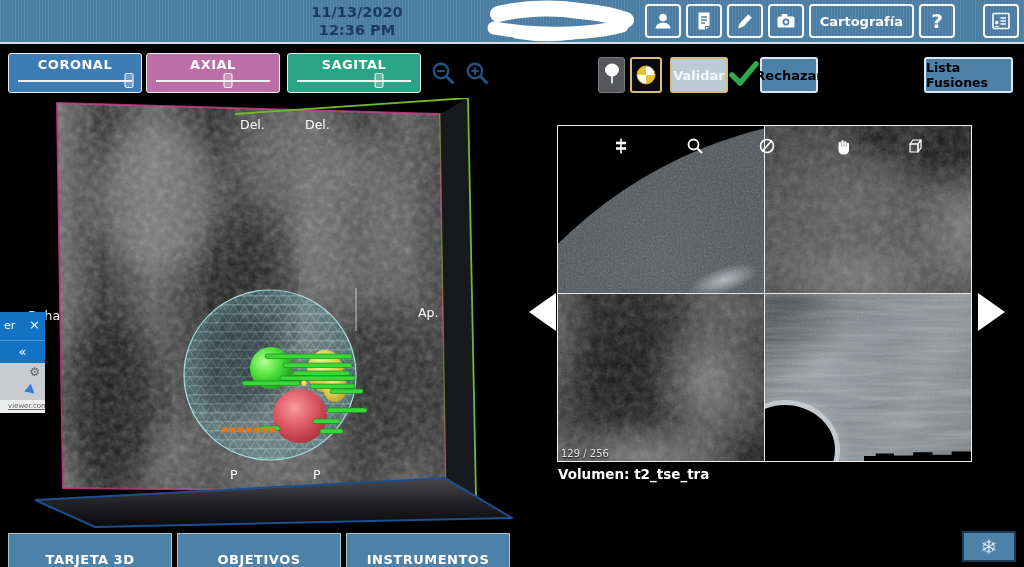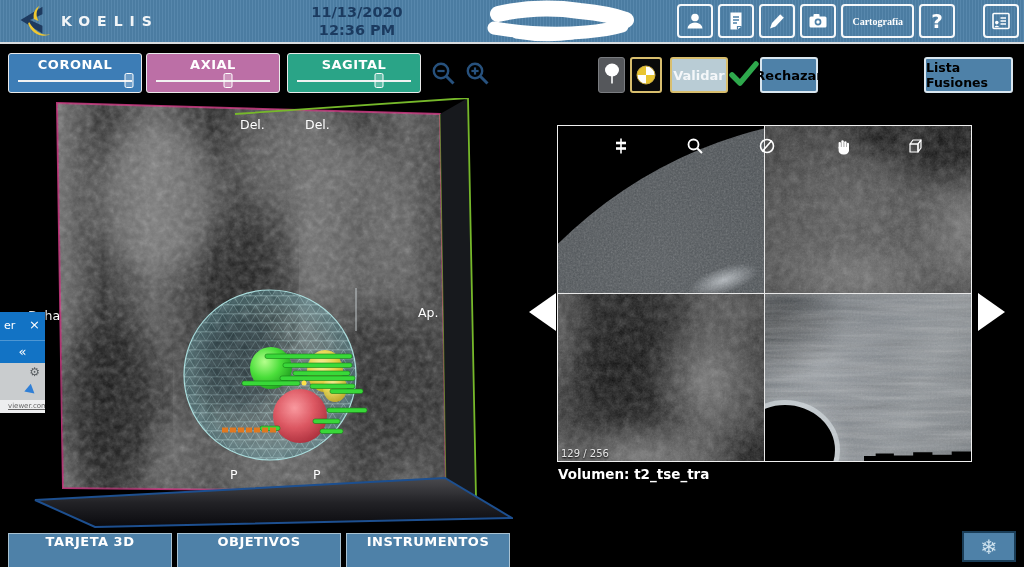--- a/index.html
+++ b/index.html
@@ -12,21 +12,21 @@
     background-image:repeating-linear-gradient(90deg, rgba(255,255,255,.05) 0 1px, rgba(0,0,0,.04) 1px 3px); }
   .bar-underline { position:absolute; top:42px; left:0; width:1024px; height:2px; background:#D8DBDD; }
   .logo { position:absolute; left:10px; top:3px; display:flex; align-items:center; gap:9px; }
   .brand { color:#F2F5F7; font-size:14px; font-weight:700; letter-spacing:7px; }
   .datetime { position:absolute; left:302px; top:3px; width:110px; text-align:center; color:#1B3A5F;
     font-weight:700; font-size:14.5px; line-height:18px; }
   .scribble { position:absolute; left:468px; top:0; }
   .tb-icons { position:absolute; right:5px; top:4px; display:flex; gap:5px; align-items:center; }
   .tb-btn { width:36px; height:34px; border:2px solid rgba(255,255,255,.95); border-radius:4px;
     display:flex; align-items:center; justify-content:center; background:transparent; color:#fff; }
-  .tb-btn.text { width:auto; padding:0 9px; font-weight:700; font-size:10px;font-family:Liberation Serif, serif; }
+  .tb-btn.text { width:auto; padding:0 9px; font-weight:700; font-size:13px; }
   .tb-btn.help { font-weight:700; font-size:20px; }
   .tb-gap { width:18px; }
 
   
   .slider-btn { position:absolute; top:53px; height:40px; width:134px; border:1.5px solid #EAEAEA; border-radius:3px; }
   #sl0 { left:8px; } #sl1 { left:146px; } #sl2 { left:287px; }
   .slider-label { display:block; text-align:center; margin-top:3px; color:#fff; font-weight:700; font-size:13px; letter-spacing:.5px; }
   .track { position:absolute; left:9px; right:9px; bottom:10px; height:2px; background:#F2F2F2; }
   .handle { position:absolute; top:-7px; left:50%; width:9px; height:15px; transform:translateX(-50%);
     background:rgba(255,255,255,.25); border:1.5px solid #fff; border-radius:2px; }
@@ -96,21 +96,21 @@
   #icoHand { left:276px; top:11px; } #icoCube { left:348px; top:11px; }
   .slice-counter { position:absolute; left:3px; bottom:2px; color:#E8E8E8; font-size:10px; z-index:4; text-shadow:0 1px 2px #000; }
 
   .arrow { position:absolute; width:0; height:0; border-top:19px solid transparent; border-bottom:19px solid transparent; }
   .arrow.left { left:529px; top:293px; border-right:27px solid #fff; }
   .arrow.right { left:978px; top:293px; border-left:27px solid #fff; }
   .volume-label { position:absolute; left:558px; top:466px; color:#fff; font-weight:700; font-size:13.5px; }
 
   
   .tab { position:absolute; top:533px; height:34px; width:164px; background:#4E81A8; border:1.5px solid #A9C2D2;
-    border-bottom:none; color:#fff; font-weight:700; font-size:13px; display:flex; align-items:flex-start;
+    border-bottom:none; color:#fff; font-weight:700; font-size:13px; display:flex; align-items:flex-end;
     justify-content:center; letter-spacing:.5px; }
   #tab0 { left:8px; } #tab1 { left:177px; } #tab2 { left:346px; }
   .freeze-btn { position:absolute; left:962px; top:531px; width:54px; height:31px; background:#4E81A8;
     border:2px solid #1A3D57; display:flex; align-items:center; justify-content:center; color:#CFE3EF;
     font-size:20px; line-height:1; }
 </style>
 </head>
 <body>
 
 <svg width="0" height="0" style="position:absolute" aria-hidden="true">
@@ -126,28 +126,20 @@
     <filter id="fStreak">
         <feTurbulence type="fractalNoise" baseFrequency="0.012 0.18" numOctaves="3" seed="11" stitchTiles="stitch"></feTurbulence>
         <feColorMatrix type="saturate" values="0"></feColorMatrix>
       </filter>
   </defs>
 </svg>
 
 <div class="screen">
 
   <header class="topbar">
-    <div class="logo">
-      <svg width="42" height="36" viewBox="0 0 44 36">
-        <path d="M34,3 L11,17 L34,31 L34,23 L21,17 L34,11 Z" fill="#1E3A5F"></path>
-        <path d="M20,19 C26,29 34,34 42,32 C34,36 23,32 19,21 Z" fill="#F0C830"></path>
-        <path d="M31,2 C27,8 27,13 30,18 L25,16 C24,10 26,5 31,2 Z" fill="#F0C830"></path>
-      </svg>
-      <span class="brand">KOELIS</span>
-    </div>
     <div class="datetime">
       <div>11/13/2020</div>
       <div>12:36 PM</div>
     </div>
     <svg class="scribble" width="180" height="42" viewBox="0 0 180 42">
       <path d="M30,14 q40,-9 82,-3 q30,3 46,9" stroke="#fff" stroke-width="16" stroke-linecap="round" fill="none"></path>
       <path d="M26,28 q48,8 92,4 q22,-2 36,-6" stroke="#fff" stroke-width="13" stroke-linecap="round" fill="none"></path>
       <path d="M48,34 q30,5 56,1" stroke="#fff" stroke-width="9" stroke-linecap="round" fill="none"></path>
     </svg>
     <div class="tb-icons">

